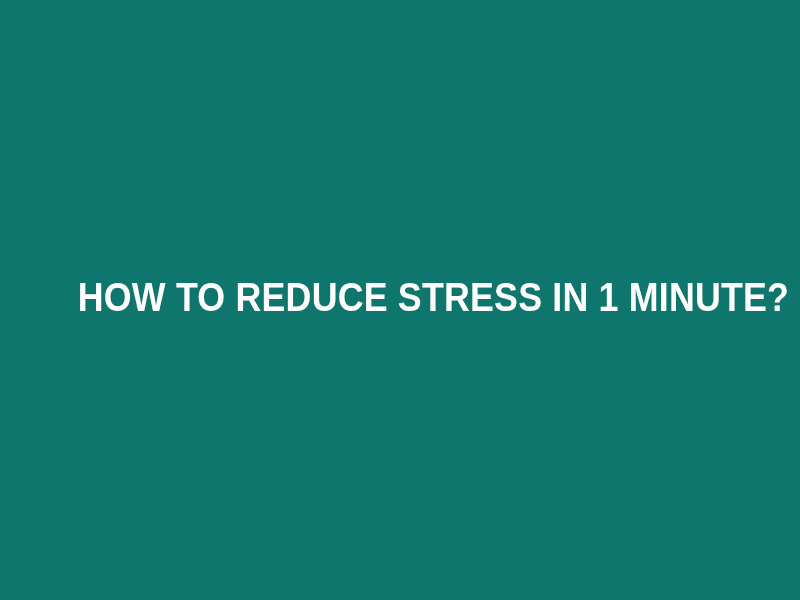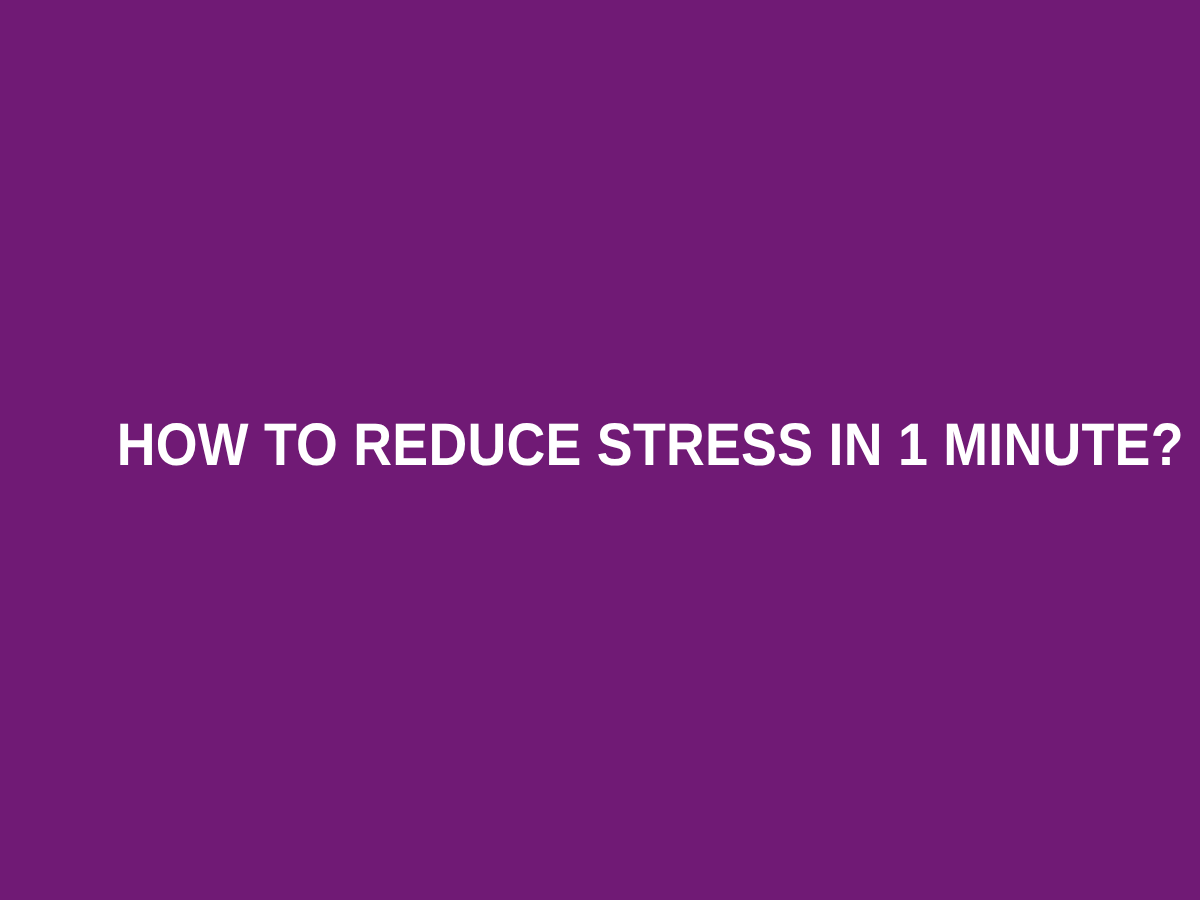--- a/index.html
+++ b/index.html
@@ -47,21 +47,21 @@
     
     transform: scaleX(0.895);
     transform-origin: center center;
     white-space: nowrap;
     -webkit-font-smoothing: antialiased;
   }
 </style>
 </head>
 <body>
 
-<div class="card" style="background-color: #701a75;">
+<div class="card" style="background-color: #0f766e;">
 
   <div class="headline-block">
 
     <h1 class="headline" style="color: rgb(255, 255, 255);">HOW TO REDUCE STRESS IN 1 MINUTE?</h1>
 
   </div>
 
 </div>
 
 </body></html>

